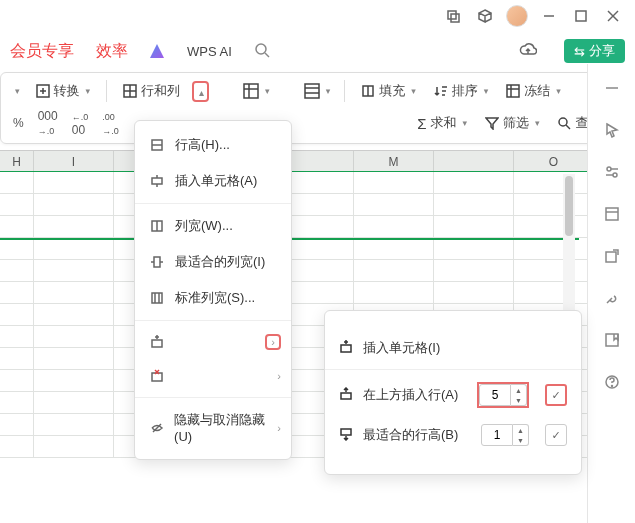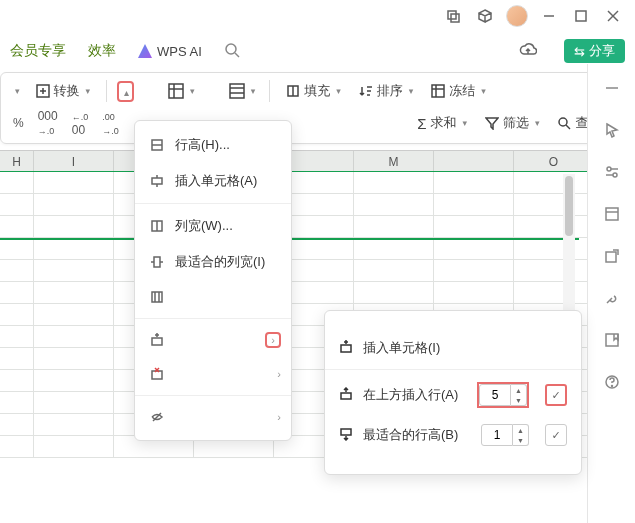--- a/index.html
+++ b/index.html
@@ -3,22 +3,22 @@
 <meta charset="utf-8">
 <style>
   * { box-sizing: border-box; margin: 0; padding: 0; font-family: "Microsoft YaHei", "PingFang SC", sans-serif; }
   body { width: 635px; height: 523px; background: #fff; overflow: hidden; font-size: 13px; color: #333; position: relative; }
 
   .titlebar { height: 32px; display: flex; align-items: center; justify-content: flex-end; padding: 0 8px; gap: 4px; }
   .titlebar .btn { width: 28px; height: 28px; display: flex; align-items: center; justify-content: center; color: #666; }
   .avatar { width: 22px; height: 22px; border-radius: 50%; background: linear-gradient(135deg,#f7c59f,#e8a87c); border:1px solid #ddd; }
 
   .tabbar { height: 38px; display: flex; align-items: center; padding: 0 10px; gap: 22px; }
-  .tabbar .tab { font-size: 14px; color: #4d7c0f; }
-  .wps-ai { display: flex; align-items: center; gap: 5px; font-size: 13px; color: #444; }
+  .tabbar .tab { font-size: 16px; color: #ef4444; }
+  .wps-ai { display: flex; align-items: center; gap: 23px; font-size: 13px; color: #444; }
   .wps-ai .logo { width:14px; height:14px; background: linear-gradient(135deg,#5b8def,#a05be8); clip-path: polygon(50% 0,100% 100%,0 100%); }
   .spacer { flex: 1; }
   .cloud-btn { width: 28px; height: 28px; display:flex; align-items:center; justify-content:center; color:#666;}
   .share-btn { background:#22b07d; color:#fff; padding: 3px 10px; border-radius:4px; font-size:13px; display:flex; align-items:center; gap:4px; }
 
   .ribbon { border:1px solid #ddd; border-radius:6px; margin: 2px 8px 0 0; padding: 6px 8px; display:flex; flex-direction:column; gap:6px; box-shadow:0 1px 3px rgba(0,0,0,0.05); }
   .ribbon-row { display:flex; align-items:center; gap:6px; }
   .rbtn { display:flex; align-items:center; gap:4px; padding:3px 6px; border-radius:3px; color:#444; font-size:13px; }
   .rbtn.icon-only { padding:3px 4px; }
   .chev { font-size:9px; color:#888; margin-left:2px; }
@@ -126,20 +126,28 @@
       </span>
     <span class="rbtn">
         <svg width="14" height="14">
           <rect x="1" y="1" width="12" height="12"></rect>
           <path d="M4 7 H10 M7 4 V10"></path>
         </svg>
         <span>转换</span>
         <span class="chev">▾</span>
       </span>
     <div class="divider"></div>
+    <span class="rbtn">
+        <svg width="14" height="14">
+          <rect x="1" y="1" width="12" height="12"></rect>
+          <line x1="1" y1="7" x2="13" y2="7"></line>
+          <line x1="7" y1="1" x2="7" y2="13"></line>
+        </svg>
+        <span>行和列</span>
+      </span>
     <span class="highlight-box"><span class="chev" style="font-size:10px">▴</span></span>
     <div style="width:18px"></div>
     <span class="rbtn icon-only">
         <svg width="16" height="16">
           <rect x="1" y="1" width="14" height="14"></rect>
           <line x1="1" y1="6" x2="15" y2="6"></line>
           <line x1="6" y1="1" x2="6" y2="15"></line>
         </svg>
         <span class="chev">▾</span>
       </span>
@@ -448,20 +456,21 @@
       <span>最适合的列宽(I)</span>
     </div>
   <div class="mi">
       <span class="mi-icon">
         <svg width="14" height="14">
           <rect x="2" y="2" width="10" height="10"></rect>
           <line x1="5" y1="2" x2="5" y2="12"></line>
           <line x1="9" y1="2" x2="9" y2="12"></line>
         </svg>
       </span>
+      <span>标准列宽(S)...</span>
     </div>
   <div class="sep"></div>
   <div class="mi">
       <span class="mi-icon">
         <svg width="14" height="14">
           <rect x="2" y="5" width="10" height="7"></rect>
           <path d="M5 2 H9 M7 0 V4"></path>
         </svg>
       </span>
       <span class="arrow hl-arrow">›</span>
@@ -477,20 +486,21 @@
       <span class="arrow">›</span>
     </div>
   <div class="sep"></div>
   <div class="mi">
       <span class="mi-icon">
         <svg width="14" height="14">
           <path d="M2 7 Q7 2 12 7 Q7 12 2 7"></path>
           <line x1="3" y1="11" x2="11" y2="3"></line>
         </svg>
       </span>
+      <span>隐藏与取消隐藏(U)</span>
       <span class="arrow">›</span>
     </div>
 </div>
 
 <div class="menu2">
   <div class="mi">
       <span class="mi-icon"><svg width="14" height="14">
           <rect x="2" y="5" width="10" height="7"></rect>
           <path d="M5 2 H9 M7 0 V4"></path>
         </svg></span>

